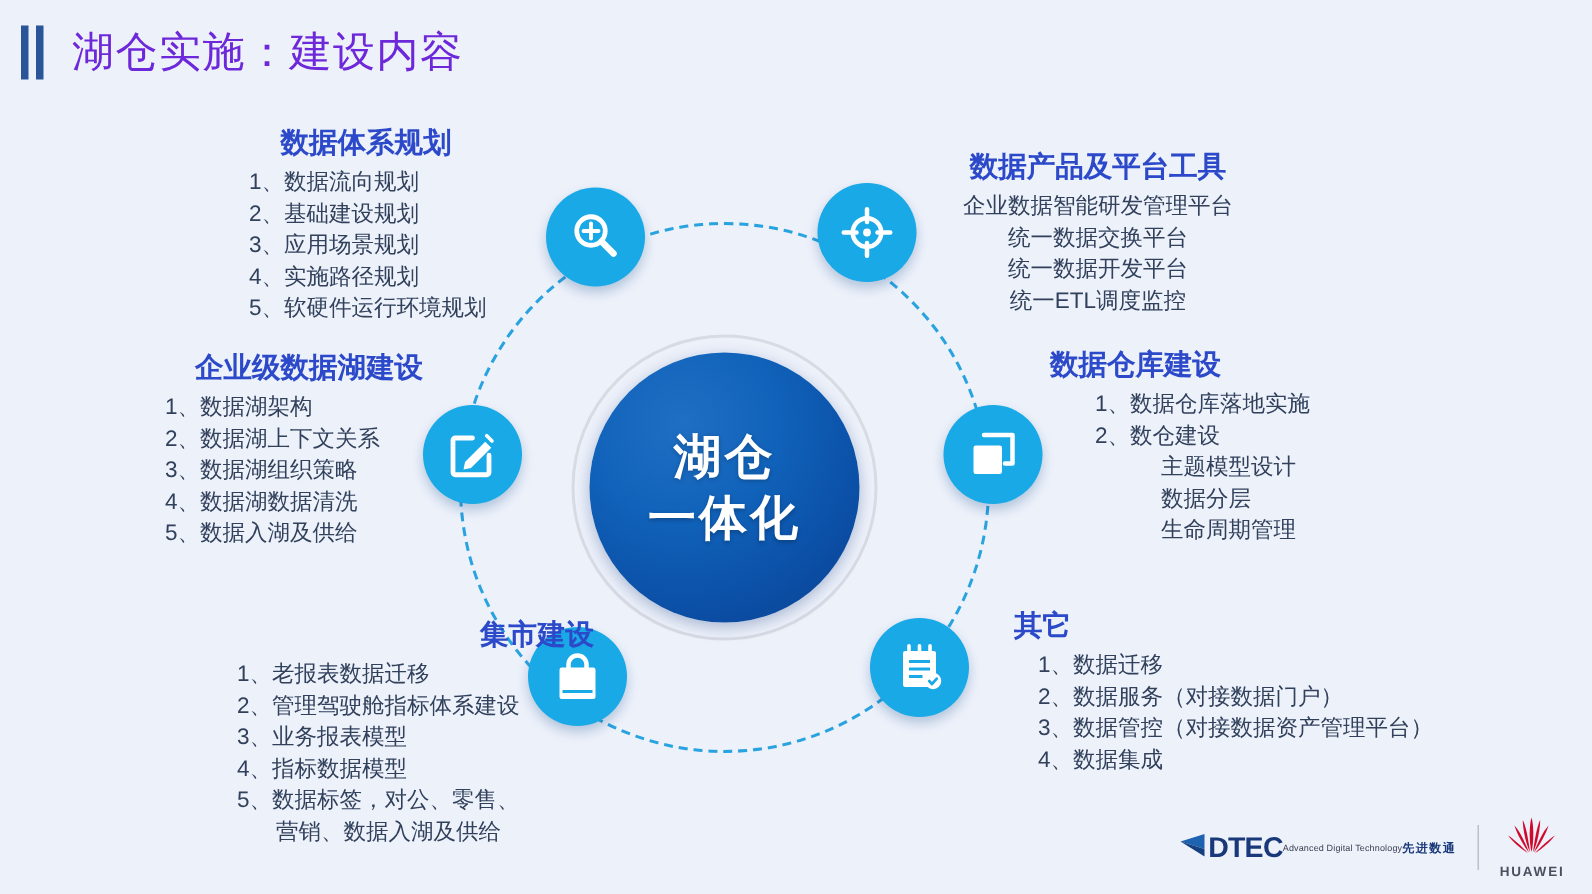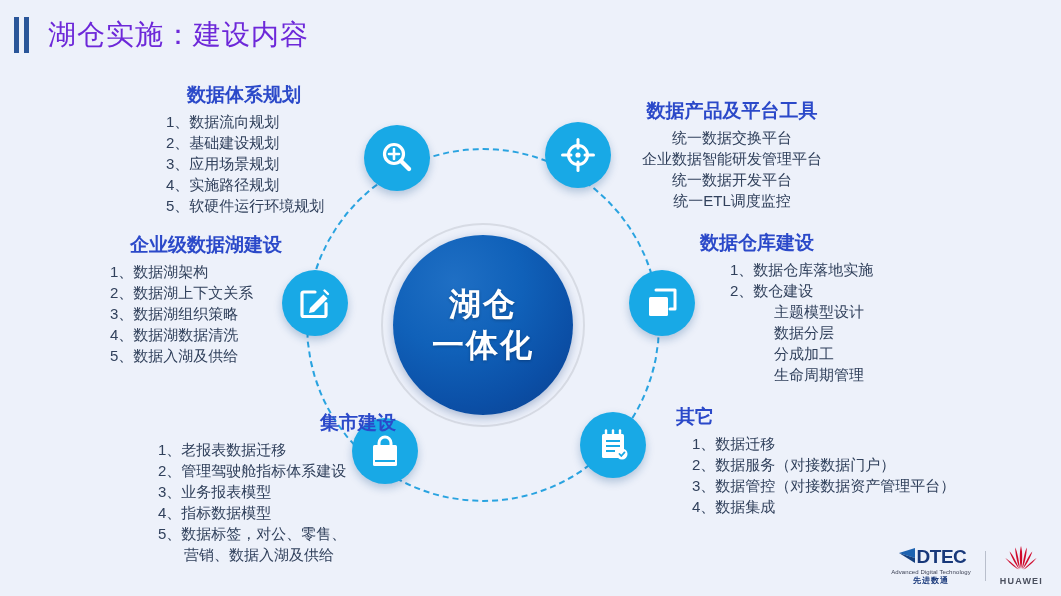--- a/index.html
+++ b/index.html
@@ -169,21 +169,21 @@
   .footer-logos {
     position: absolute;
     right: 18px;
     bottom: 10px;
     display: flex;
     align-items: center;
     gap: 10px;
   }
   .logo-dtec {
     display: flex;
-    flex-direction: column;
+    flex-direction: row;
     align-items: center;
     line-height: 1;
   }
   .dtec-main {
     display: flex;
     align-items: center;
     gap: 1px;
   }
   .dtec-word {
     font-size: 19px;
@@ -323,22 +323,22 @@
       <li>2、基础建设规划</li>
       <li>3、应用场景规划</li>
       <li>4、实施路径规划</li>
       <li>5、软硬件运行环境规划</li>
     </ul>
   </div>
 
   <div class="block b-top-right">
     <div class="head">数据产品及平台工具</div>
     <ul class="plain-list">
+      <li>企业数据智能研发管理平台</li>
       <li>统一数据交换平台</li>
-      <li>企业数据智能研发管理平台</li>
       <li>统一数据开发平台</li>
       <li>统一ETL调度监控</li>
     </ul>
   </div>
 
   <div class="block b-mid-left">
     <div class="head">企业级数据湖建设</div>
     <ul>
       <li>1、数据湖架构</li>
       <li>2、数据湖上下文关系</li>
@@ -351,23 +351,20 @@
   <div class="block b-mid-right">
     <div class="head">数据仓库建设</div>
     <ul>
       <li>1、数据仓库落地实施</li>
       <li>2、数仓建设</li>
       <li>
         <span class="sub">主题模型设计</span>
       </li>
       <li>
         <span class="sub">数据分层</span>
-      </li>
-      <li>
-        <span class="sub">分成加工</span>
       </li>
       <li>
         <span class="sub">生命周期管理</span>
       </li>
     </ul>
   </div>
 
   <div class="block b-bot-left">
     <div class="head">集市建设</div>
     <ul>

